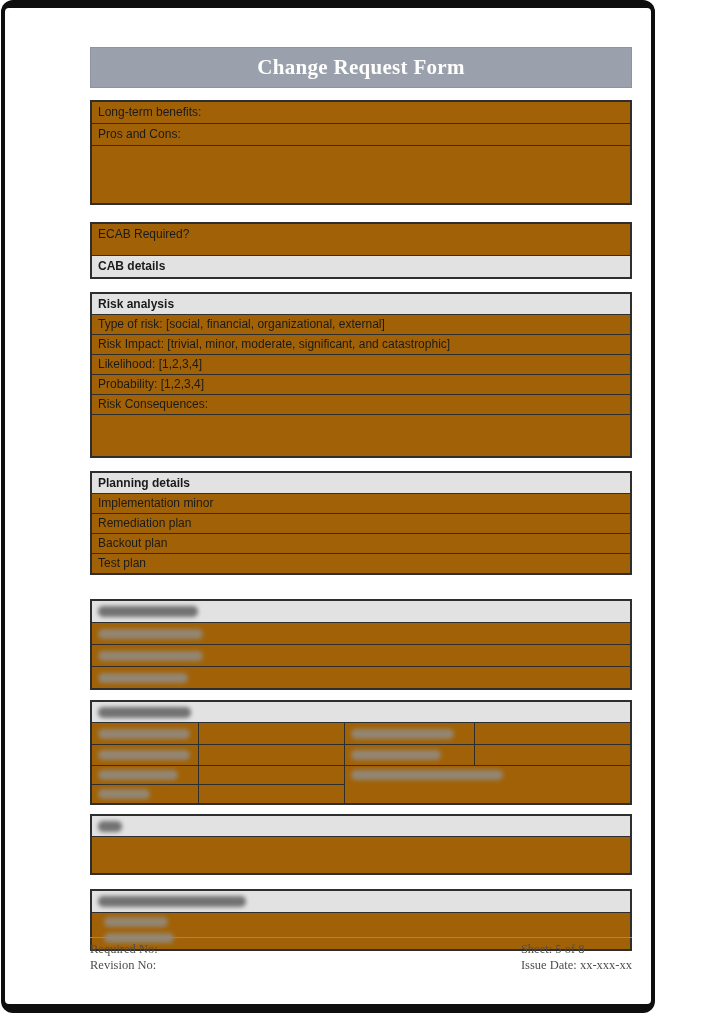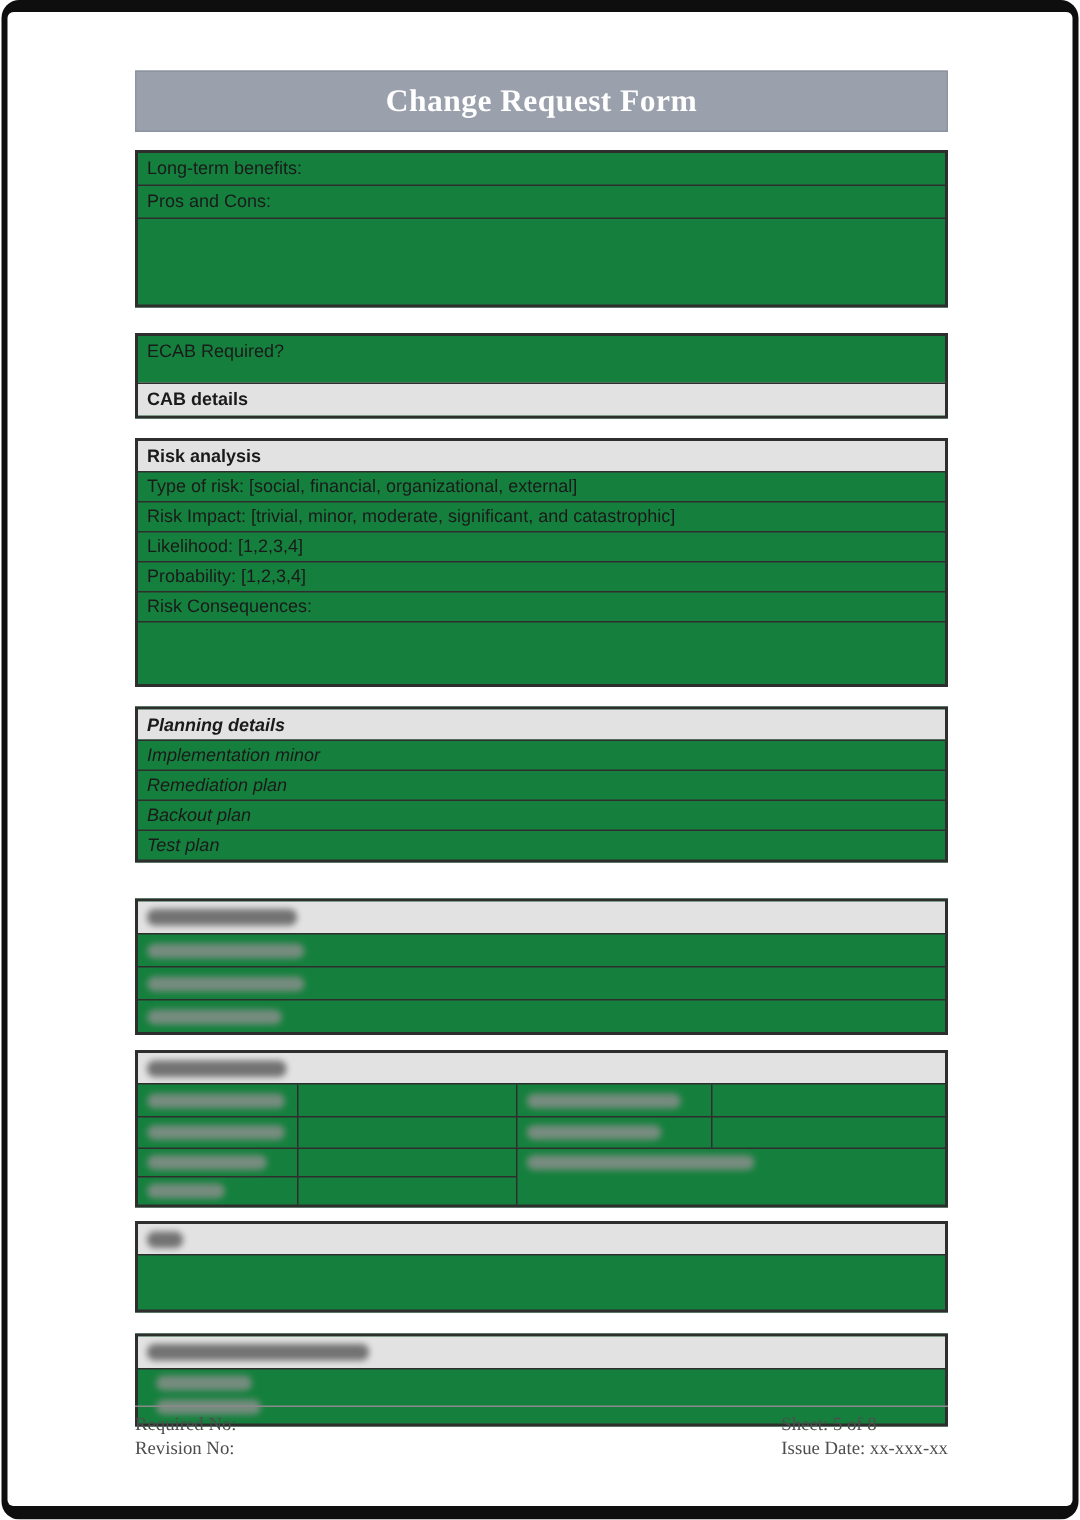--- a/index.html
+++ b/index.html
@@ -1,52 +1,52 @@
 <!DOCTYPE html>
 <html><head>
 <meta charset="utf-8">
 <style>
   html,body{margin:0;padding:0;}
   body{
     width:720px;height:1013px;background:#ffffff;overflow:hidden;
     font-family:"Liberation Sans",sans-serif;position:relative;
   }
   .frame{
-    position:absolute;left:1px;top:0;width:718px;height:1013px;
+    position:absolute;left:1px;top:0;width:654px;height:1013px;
     background:#0e0e0e;border-radius:12px;box-sizing:border-box;
     padding:8px 4px 9px 4px;
   }
   .page{
     position:relative;background:#ffffff;width:100%;height:100%;
     border-radius:4px;
   }
   .content{position:absolute;left:85px;top:39px;width:542px;}
 
   .band{
     height:41px;background:#9aa1ac;border:1px solid #8d94a0;box-sizing:border-box;
     display:flex;align-items:center;justify-content:center;margin-bottom:12px;
   }
   .band span{
     font-family:"Liberation Serif",serif;font-weight:bold;color:#ffffff;
     font-size:21px;letter-spacing:.3px;
   }
 
-  .tbl{border:2px solid #2e2e2e;background:#15803d;box-sizing:border-box;}
+  .tbl{border:2px solid #2e2e2e;background:#a16207;box-sizing:border-box;}
   .row{
     border-top:1px solid #2e2e2e;min-height:19px;display:flex;align-items:center;
     padding:0 6px;font-size:12px;color:#1a1a1a;line-height:1.25;
   }
   .row:first-child{border-top:none;}
   .hdr{background:#e2e2e2;font-weight:bold;min-height:20px;}
   .h21{min-height:21px;}
   .h28{min-height:28px;align-items:flex-start;padding-top:3px;}
   .box57{height:57px;}
   .box41{height:41px;}
   .box36{height:36px;}
-  .mb17{margin-bottom:17px;} .mb13{margin-bottom:13px;} .mb12{margin-bottom:24px;font-style:italic;}
+  .mb17{margin-bottom:17px;} .mb13{margin-bottom:13px;} .mb12{margin-bottom:24px;}
   .mb10{margin-bottom:10px;} .mb9{margin-bottom:9px;} .mb14{margin-bottom:14px;}
 
   .redact{
     display:inline-block;height:10px;border-radius:5px;background:#8f8f8f;
     filter:blur(2px);opacity:.8;
   }
   .hdr .redact{background:#5f5f5f;height:11px;opacity:.85;}
 
   .gridB{
     display:grid;grid-template-columns:106px 146px 130px 1fr;

